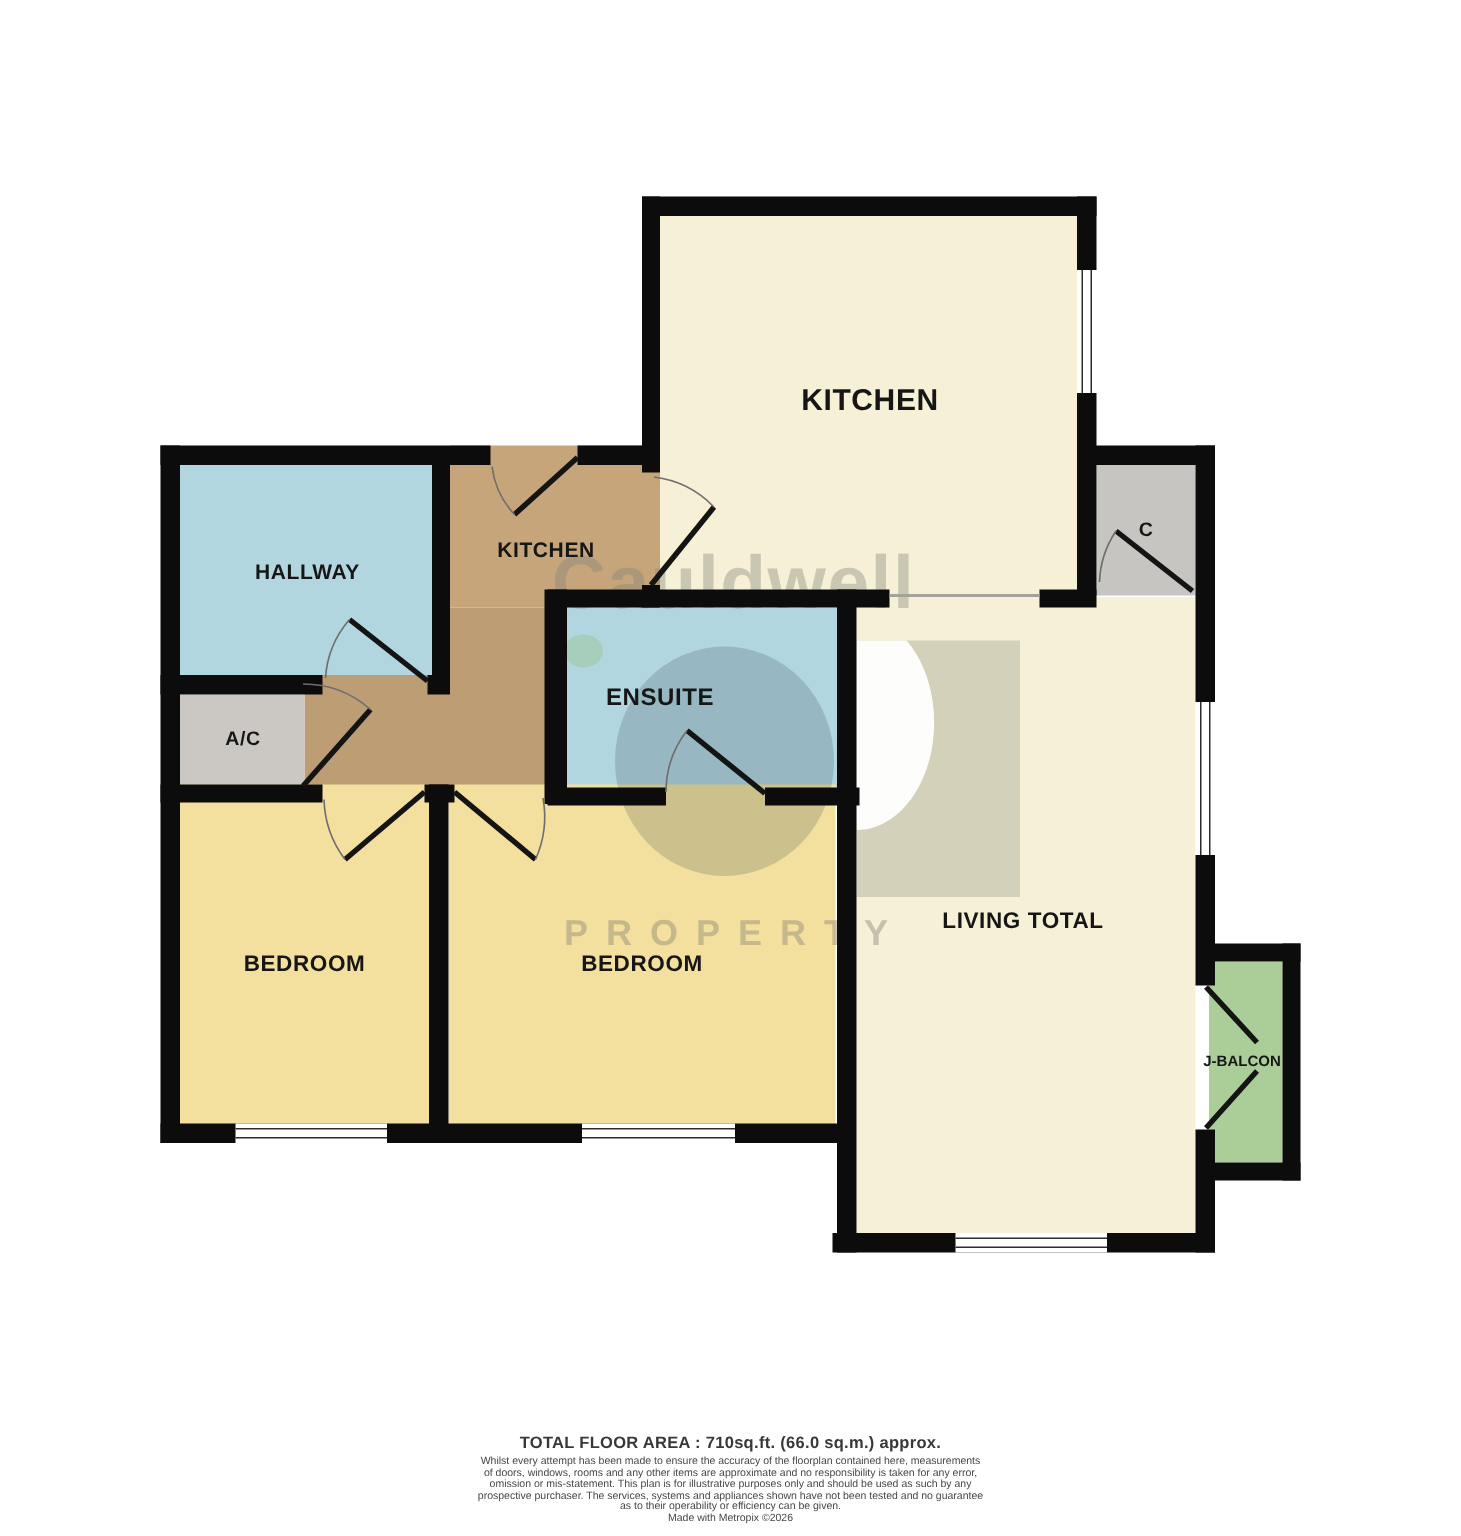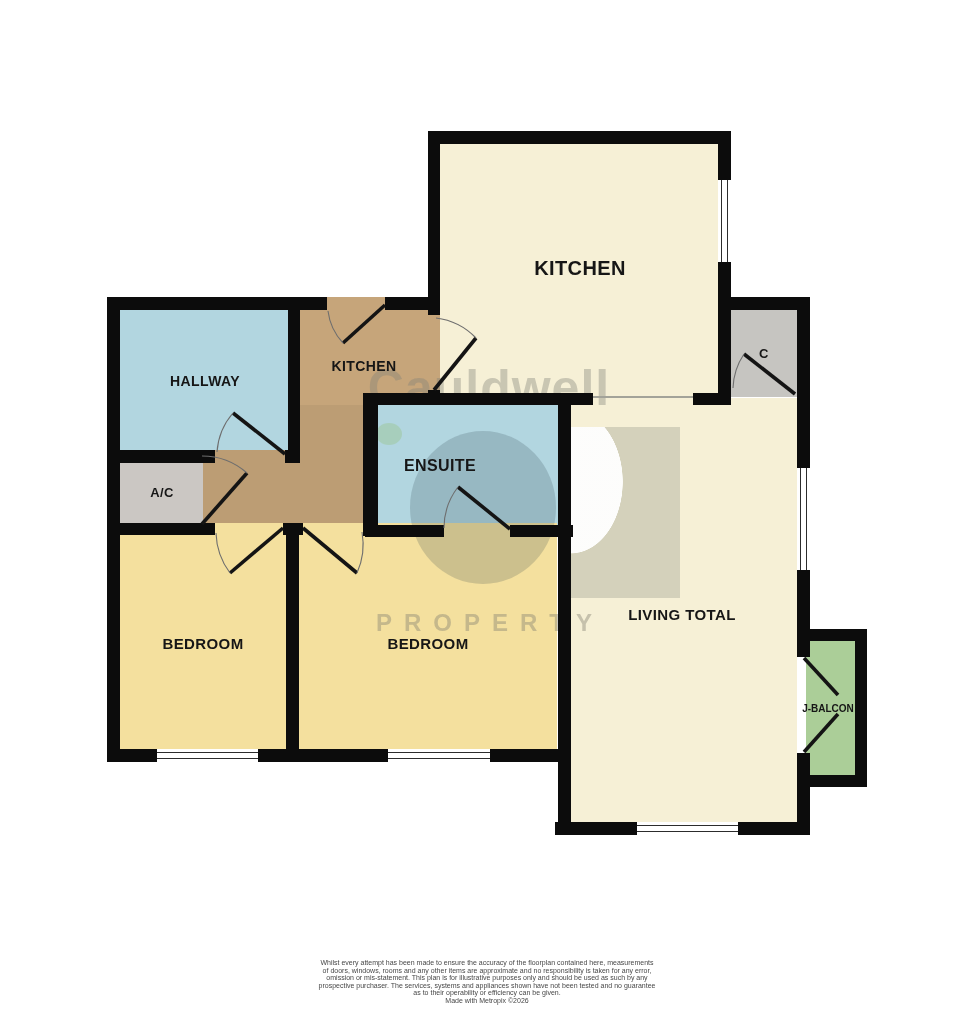--- a/index.html
+++ b/index.html
@@ -129,20 +129,21 @@
   <div class="rlabel" style="left:364px;top:366px;font-size:14px;">KITCHEN</div>
   <div class="rlabel" style="left:162px;top:492px;font-size:13px;">A/C</div>
   <div class="rlabel" style="left:440px;top:466px;font-size:16px;">ENSUITE</div>
   <div class="rlabel" style="left:203px;top:643px;font-size:15px;">BEDROOM</div>
   <div class="rlabel" style="left:428px;top:643px;font-size:15px;">BEDROOM</div>
   <div class="rlabel" style="left:682px;top:614px;font-size:15px;">LIVING TOTAL</div>
   <div class="rlabel" style="left:764px;top:353px;font-size:13px;">C</div>
   <div class="rlabel" style="left:828px;top:708px;font-size:10px;letter-spacing:0;">J-BALCON</div>
 
   <div id="footer">
+    <div class="total">TOTAL FLOOR AREA : 710sq.ft. (66.0 sq.m.) approx.</div>
     <div class="disc">
       <div>Whilst every attempt has been made to ensure the accuracy of the floorplan contained here, measurements</div>
       <div>of doors, windows, rooms and any other items are approximate and no responsibility is taken for any error,</div>
       <div>omission or mis-statement. This plan is for illustrative purposes only and should be used as such by any</div>
       <div>prospective purchaser. The services, systems and appliances shown have not been tested and no guarantee</div>
       <div>as to their operability or efficiency can be given.</div>
       <div>Made with Metropix ©2026</div>
     </div>
   </div>
 

